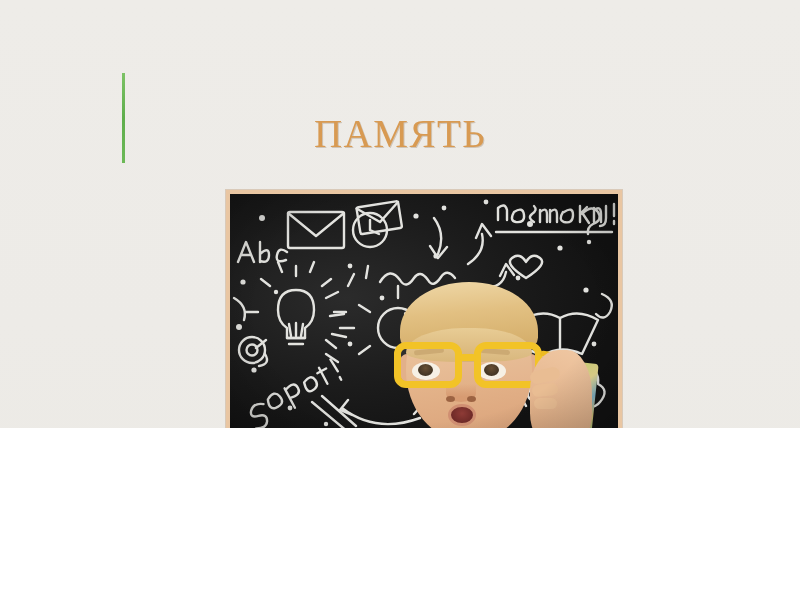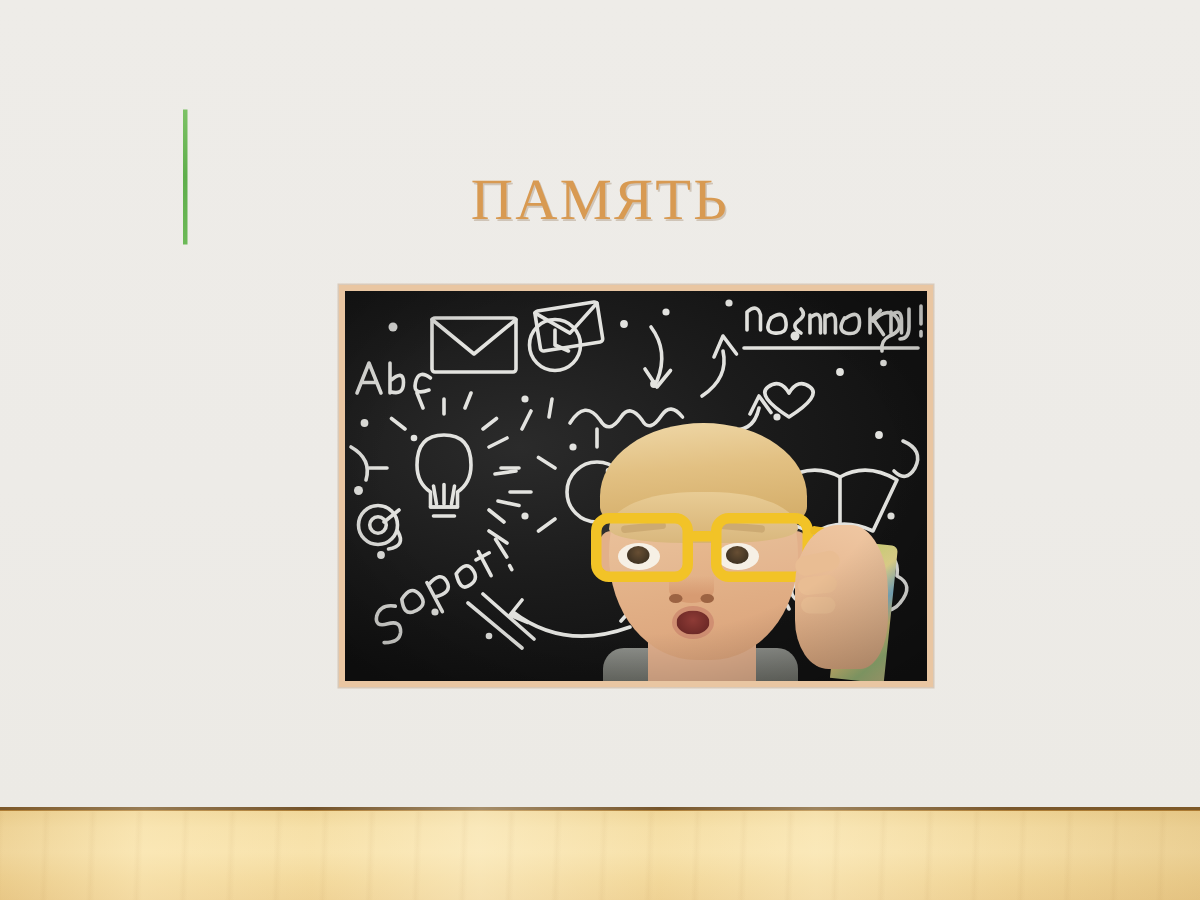--- a/index.html
+++ b/index.html
@@ -8,21 +8,21 @@
     padding: 0;
     background: #ffffff;
   }
   body {
     font-family: "Liberation Serif", serif;
   }
 
   .slide {
     position: relative;
     width: 800px;
-    height: 600px;
+    height: 428px;
     overflow: hidden;
     background: #edebe7;
   }
 
   
   .wall {
     position: absolute;
     left: 0;
     top: 0;
     width: 800px;

